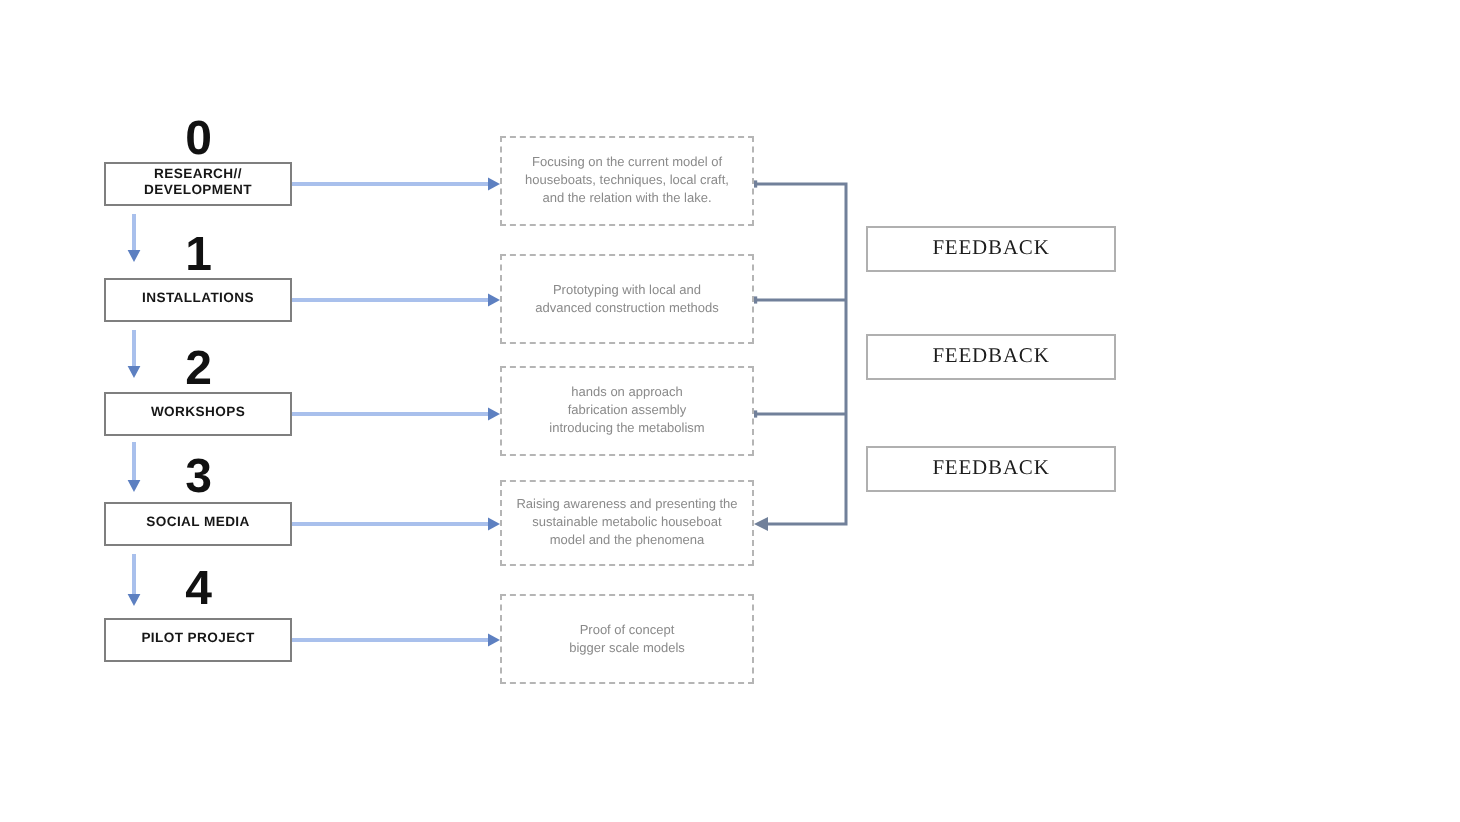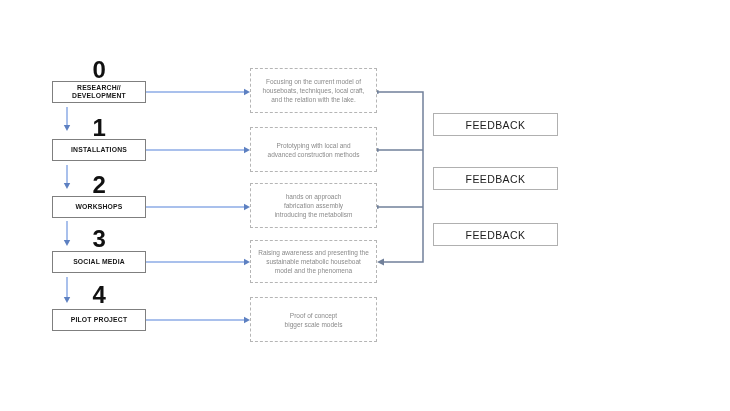--- a/index.html
+++ b/index.html
@@ -32,21 +32,21 @@
     display:flex;align-items:center;justify-content:center;text-align:center;
     padding:2px 3px;
   }
   .desc-box span{
     font-size:6.5px;line-height:9px;color:var(--description-text);
     white-space:pre-line;
   }
   .feedback-box{
     position:absolute;left:433px;width:125px;height:23px;box-sizing:border-box;
     border:1px solid var(--feedback-border);background:#fff;
-    display:flex;align-items:center;justify-content:center;
+    display:flex;align-items:center;justify-content:center;font-family:Liberation Serif, serif;
   }
   .feedback-box span{
     font-size:10.5px;font-weight:400;color:var(--feedback-text);letter-spacing:0.4px;
   }
 </style>
 </head>
 <body>
 
 <div class="canvas">
 

